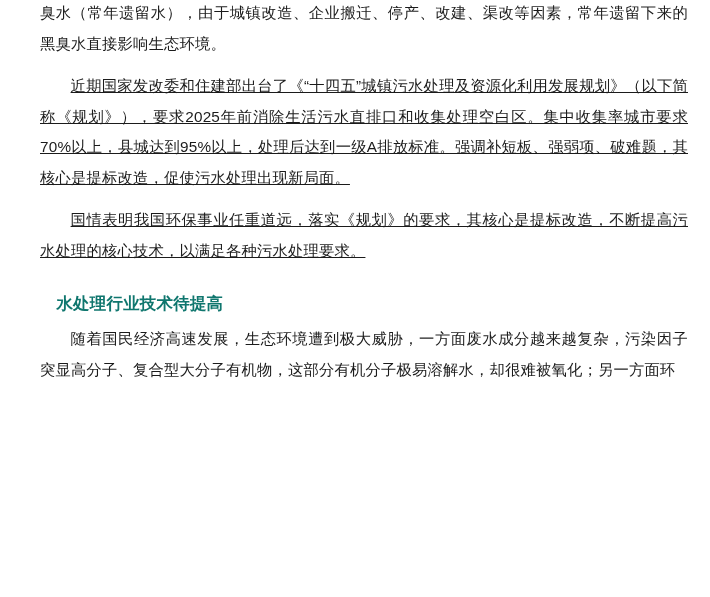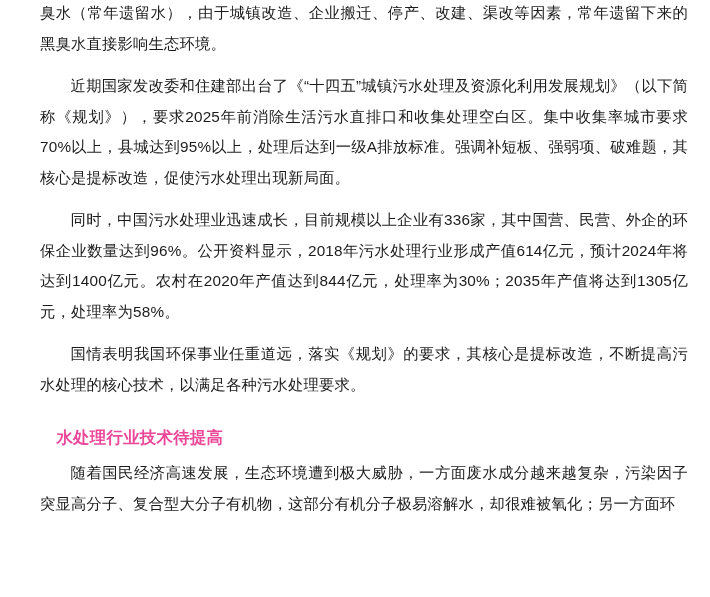--- a/index.html
+++ b/index.html
@@ -28,43 +28,43 @@
     text-align: justify;
     text-justify: inter-ideograph;
     color: #1b1b1b;
     letter-spacing: 0.2px;
   }
   p.para.indent {
     text-indent: 2em;
   }
   p.para + p.para {
     margin-top: 12px;
+    text-decoration: underline;
   }
   h2.section-heading {
     margin: 22px 0 6px 0;
     font-size: 16.4px;
     line-height: 30px;
     font-weight: bold;
-    color: #ec4899;
+    color: #0f766e;
     text-indent: 1em;
     letter-spacing: 0.3px;
   }
   .first-block {
     margin-top: -2px;
   }
 </style>
 </head>
 <body>
 
 <div id="doc">
 
   <div class="first-block">
     <p class="para">臭水（常年遗留水），由于城镇改造、企业搬迁、停产、改建、渠改等因素，常年遗留下来的黑臭水直接影响生态环境。</p>
     <p class="para indent">近期国家发改委和住建部出台了《“十四五”城镇污水处理及资源化利用发展规划》（以下简称《规划》），要求2025年前消除生活污水直排口和收集处理空白区。集中收集率城市要求70%以上，县城达到95%以上，处理后达到一级A排放标准。强调补短板、强弱项、破难题，其核心是提标改造，促使污水处理出现新局面。</p>
-    <p class="para indent">同时，中国污水处理业迅速成长，目前规模以上企业有336家，其中国营、民营、外企的环保企业数量达到96%。公开资料显示，2018年污水处理行业形成产值614亿元，预计2024年将达到1400亿元。农村在2020年产值达到844亿元，处理率为30%；2035年产值将达到1305亿元，处理率为58%。</p>
     <p class="para indent">国情表明我国环保事业任重道远，落实《规划》的要求，其核心是提标改造，不断提高污水处理的核心技术，以满足各种污水处理要求。</p>
   </div>
 
   <h2 class="section-heading">水处理行业技术待提高</h2>
 
   <p class="para indent">随着国民经济高速发展，生态环境遭到极大威胁，一方面废水成分越来越复杂，污染因子突显高分子、复合型大分子有机物，这部分有机分子极易溶解水，却很难被氧化；另一方面环</p>
 
 </div>
 
 </body></html>

